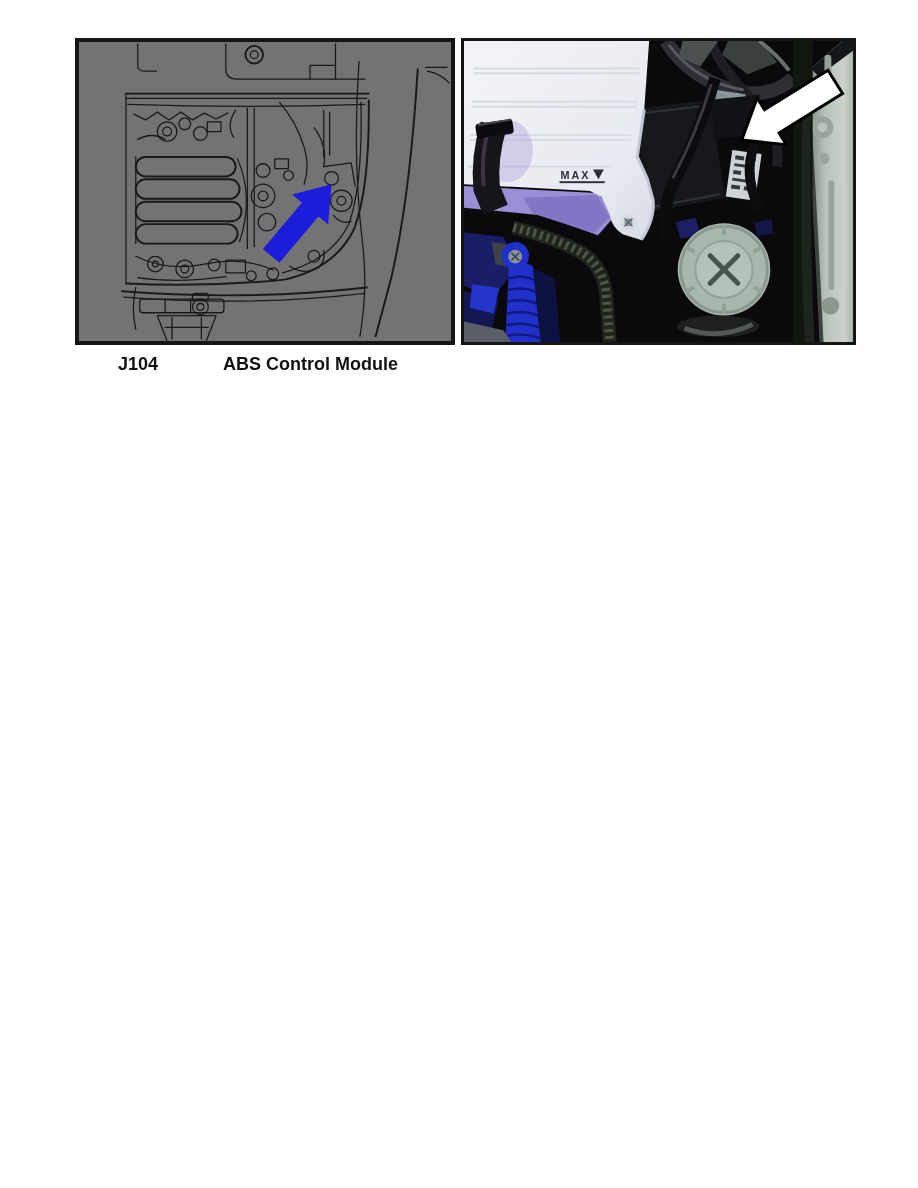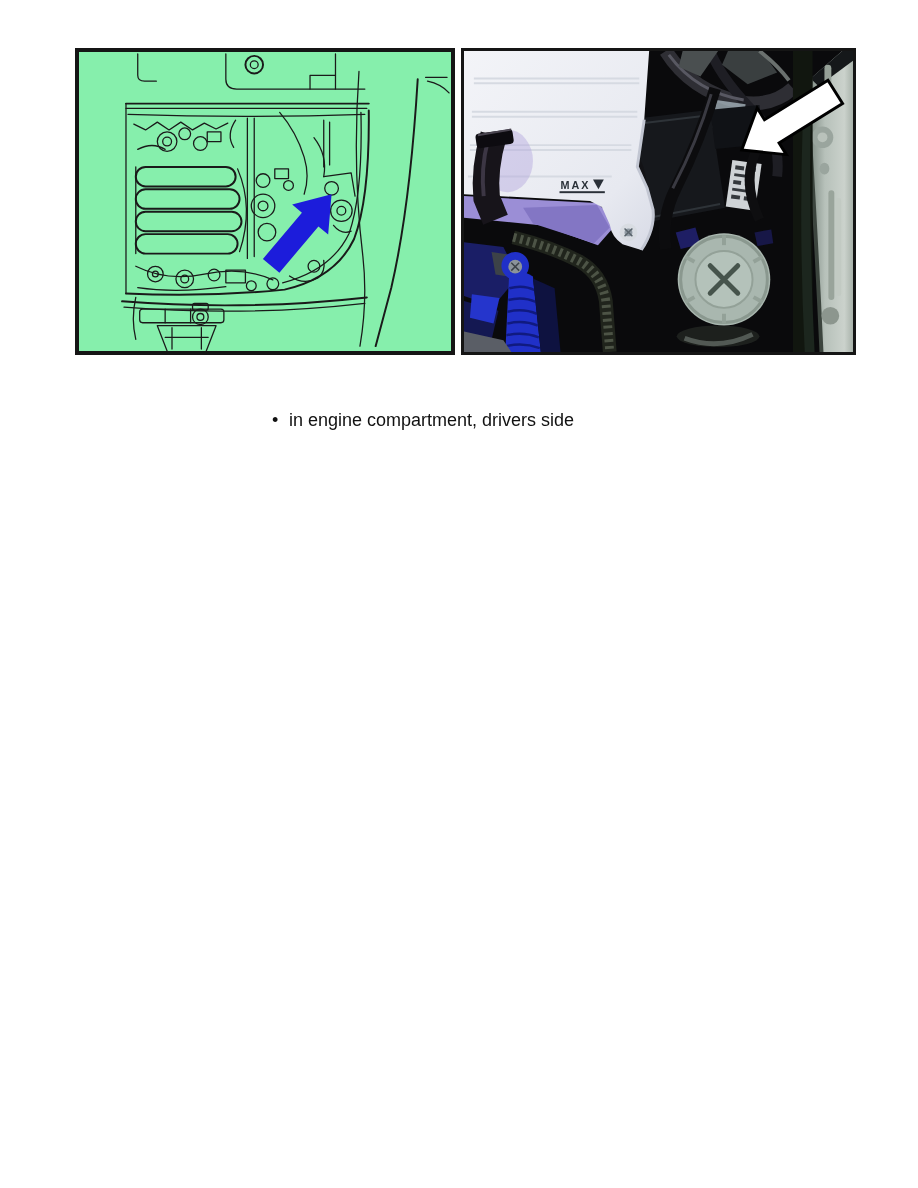--- a/index.html
+++ b/index.html
@@ -3,21 +3,21 @@
 <meta charset="utf-8">
 <style>
   * { margin:0; padding:0; box-sizing:border-box; }
   html,body { background:#ffffff; }
   .page {
     position:relative; width:918px; height:1188px; background:#ffffff;
     font-family:"Liberation Sans", sans-serif; color:#111;
     overflow:hidden;
   }
   .figures-row { position:absolute; left:0; top:0; width:918px; height:350px; }
-  figure.fig { position:absolute; top:38px; background:#86efac;margin-top:10px; }
+  figure.fig { position:absolute; top:38px; background:#737373; }
   .fig-left  { left:75px;  width:380px; height:307px; border:4px solid #151515; }
   .fig-right { left:461px; width:395px; height:307px; border:3px solid #151515; }
   .fig svg { display:block; width:100%; height:100%; }
   .caption {
     position:absolute; left:118px; top:353px;
     font-size:18px; font-weight:bold; line-height:22px; white-space:nowrap;
   }
   .caption .code { display:inline-block; width:105px; }
   ul.bullets {
     position:absolute; left:272px; top:408px; list-style:none;
@@ -292,18 +292,20 @@
 
         <polygon points="0,286 40,295 48,307 0,307" fill="#5a5e66"></polygon>
 
         <g transform="translate(282,101) rotate(-32)">
           <polygon points="0,0 36,-28 36,-14 112,-14 112,14 36,14 36,28" stroke="#000000" stroke-width="3" stroke-linejoin="miter" fill="#ffffff"></polygon>
         </g>
       </svg>
     </figure>
   </div>
 
+  <div class="caption">
+    <span class="code">J104</span><span>ABS Control Module</span>
+  </div>
 
   <ul class="bullets">
-    <li>in engine compartment, drivers side</li>
   </ul>
 
 </div>
 
 </body></html>

